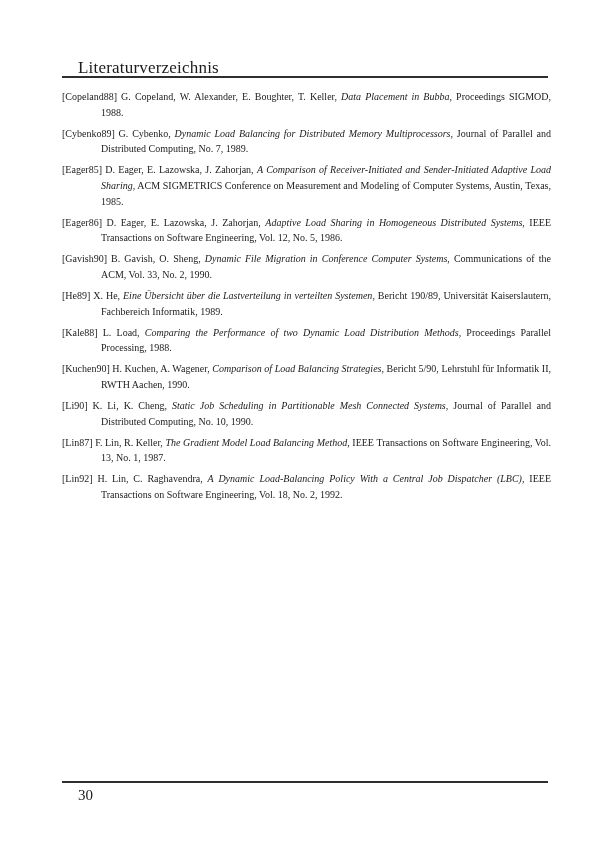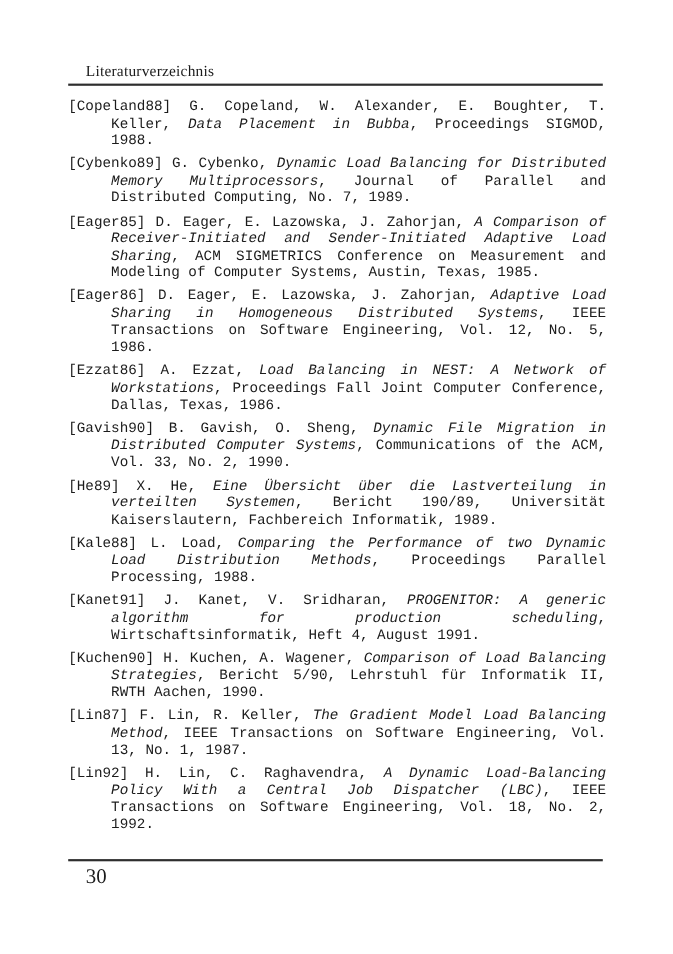--- a/index.html
+++ b/index.html
@@ -9,21 +9,21 @@
     height: 867px;
     background: #ffffff;
     font-family: "Liberation Serif", serif;
     color: #1b1b1b;
     overflow: hidden;
   }
   .running-head {
     position: absolute;
     top: 58px;
     left: 78px;
-    font-size: 14px;
+    font-size: 17px;
     letter-spacing: 0.2px;
     white-space: nowrap;
   }
   .head-rule {
     position: absolute;
     top: 76px;
     left: 62px;
     width: 486px;
     height: 2px;
     background: #2e2e2e;
@@ -31,40 +31,39 @@
   .bib {
     position: absolute;
     top: 89px;
     left: 62px;
     width: 489px;
   }
   .entry {
     margin: 0 0 5.5px 0;
     padding-left: 39px;
     text-indent: -39px;
-    font-size: 13px;
+    font-size: 10px;
     line-height: 15.6px;
     text-align: justify;
     hyphens: manual;
-    font-family: Liberation Mono, monospace;
   }
   .entry .t { font-style: italic; }
   .foot-rule {
     position: absolute;
     top: 781px;
     left: 62px;
     width: 486px;
     height: 2px;
     background: #2e2e2e;
   }
   .page-num {
     position: absolute;
     top: 787px;
     left: 78px;
-    font-size: 19px;
+    font-size: 15px;
   }
 </style>
 </head>
 <body>
 
 <div class="page">
 
   <div class="running-head">Literaturverzeichnis</div>
 
   <div class="head-rule"></div>
@@ -72,36 +71,35 @@
   <div class="bib">
   <p class="entry"><span>[Copeland88] G. Copeland, W. Alexander, E. Boughter, T. Keller, </span><span class="t">Data Placement in Bubba</span><span>, Proceedings SIGMOD, 1988.</span></p>
 
   <p class="entry"><span>[Cybenko89] G. Cybenko, </span><span class="t">Dynamic Load Balancing for Distributed Memory Multiprocessors</span><span>, Journal of Parallel and Distributed Computing, No. 7, 1989.</span></p>
 
 
   <p class="entry"><span>[Eager85] D. Eager, E. Lazowska, J. Zahorjan, </span><span class="t">A Comparison of Receiver-Initiated and Sender-Initiated Adaptive Load Sharing</span><span>, ACM SIGMETRICS Conference on Measurement and Modeling of Computer Systems, Austin, Texas, 1985.</span></p>
 
   <p class="entry"><span>[Eager86] D. Eager, E. Lazowska, J. Zahorjan, </span><span class="t">Adaptive Load Sharing in Homogeneous Distribu­ted Systems</span><span>, IEEE Transactions on Software Engineering, Vol. 12, No. 5, 1986.</span></p>
 
-  <p class="entry"><span>[Ezzat86] A. Ezzat, </span><span class="t">Load Balancing in NEST: A Network of Workstations</span><span>, Proceedings Fall Joint Computer Conference, Dallas, Texas, 1986.</span></p>
 
 
-  <p class="entry"><span>[Gavish90] B. Gavish, O. Sheng, </span><span class="t">Dynamic File Migration in Distributed Computer Systems</span><span>, Communications of the ACM, Vol. 33, No. 2, 1990.</span></p>
+  <p class="entry"><span>[Gavish90] B. Gavish, O. Sheng, </span><span class="t">Dynamic File Migration in Conference Computer Systems</span><span>, Communications of the ACM, Vol. 33, No. 2, 1990.</span></p>
 
   <p class="entry"><span>[He89] X. He, </span><span class="t">Eine Übersicht über die Lastverteilung in verteilten Systemen</span><span>, Bericht 190/89, Universität Kaiserslautern, Fachbereich Informatik, 1989.</span></p>
 
 
 
 
   <p class="entry"><span>[Kale88] L. Load, </span><span class="t">Comparing the Performance of two Dynamic Load Distribution Methods</span><span>, Proceedings Parallel Processing, 1988.</span></p>
 
-  <p class="entry"><span>[Kanet91] J. Kanet, V. Sridharan, </span><span class="t">PROGENITOR: A generic algorithm for production scheduling</span><span>, Wirtschaftsinformatik, Heft 4, August 1991.</span></p>
 
   <p class="entry"><span>[Kuchen90] H. Kuchen, A. Wagener, </span><span class="t">Comparison of Load Balancing Strategies</span><span>, Bericht 5/90, Lehrstuhl für Informatik II, RWTH Aachen, 1990.</span></p>
 
+  <p class="entry"><span>[Li90] K. Li, K. Cheng, </span><span class="t">Static Job Scheduling in Partitionable Mesh Connected Systems</span><span>, Journal of Parallel and Distributed Computing, No. 10, 1990.</span></p>
 
   <p class="entry"><span>[Lin87] F. Lin, R. Keller, </span><span class="t">The Gradient Model Load Balancing Method</span><span>, IEEE Transactions on Software Engineering, Vol. 13, No. 1, 1987.</span></p>
 
   <p class="entry"><span>[Lin92] H. Lin, C. Raghavendra, </span><span class="t">A Dynamic Load-Balancing Policy With a Central Job Dispat­cher (LBC)</span><span>, IEEE Transactions on Software Engineering, Vol. 18, No. 2, 1992.</span></p>
 </div>
 
   <div class="foot-rule"></div>
 
   <div class="page-num">30</div>
 

